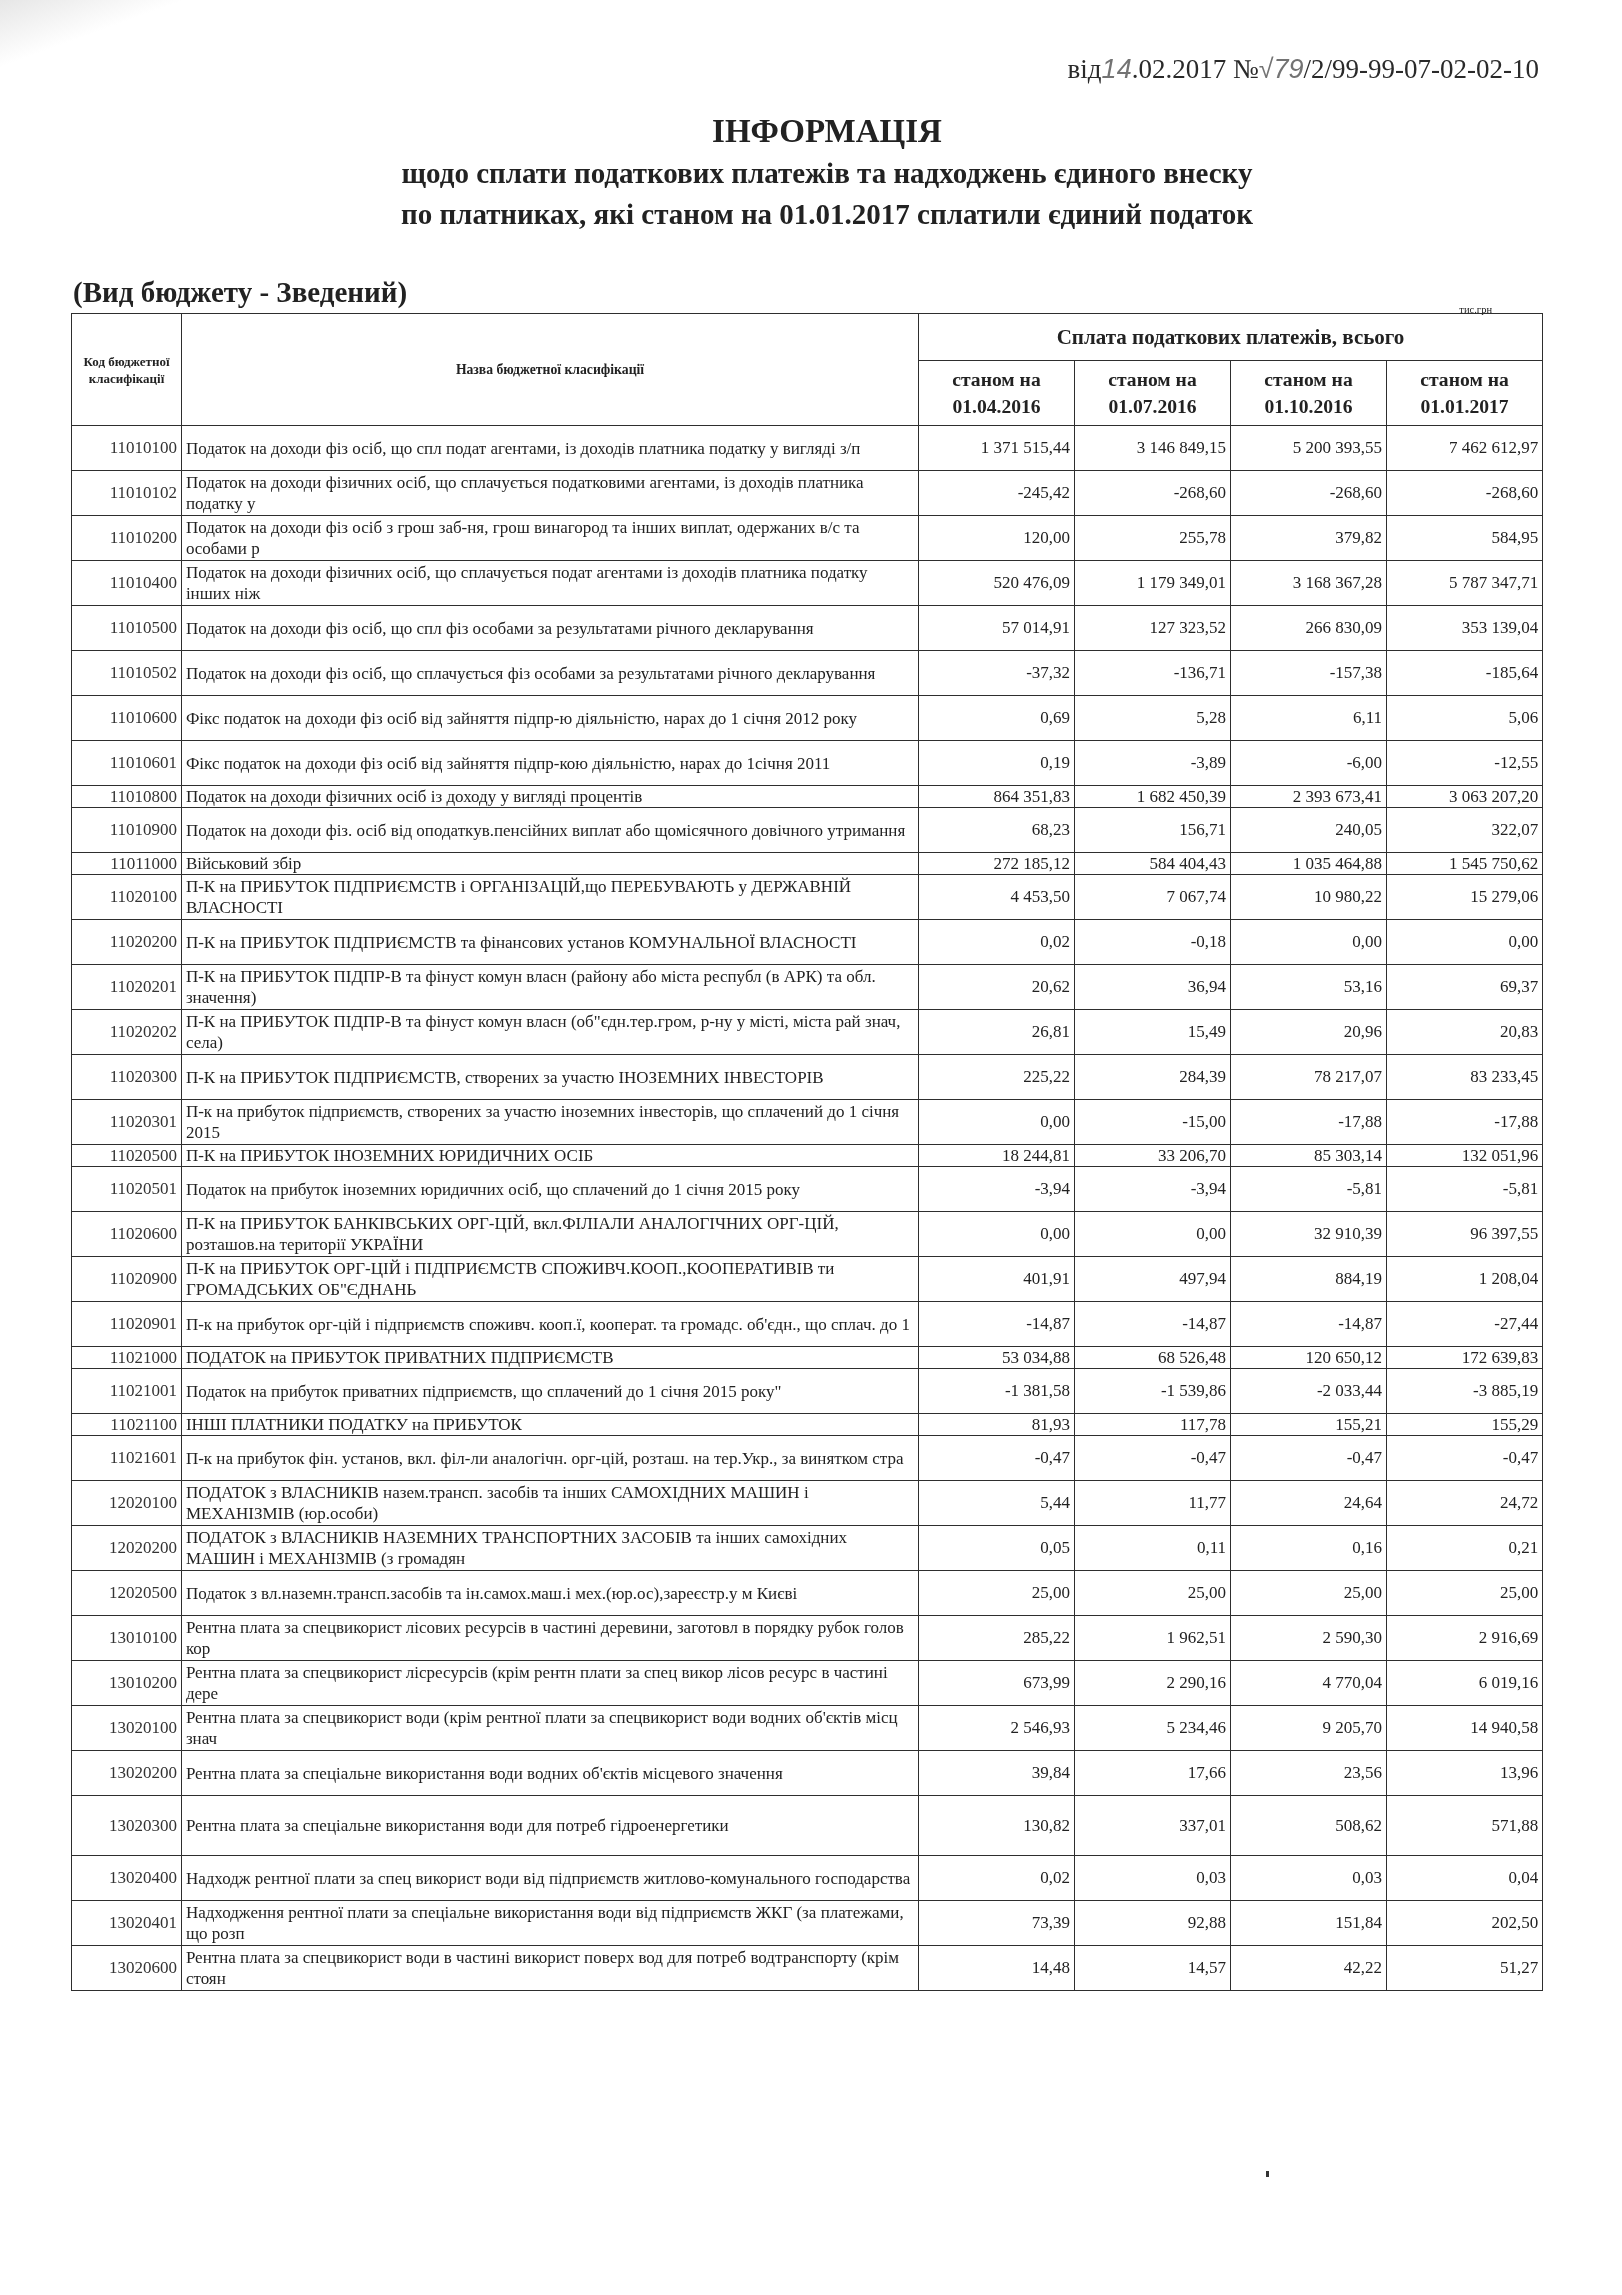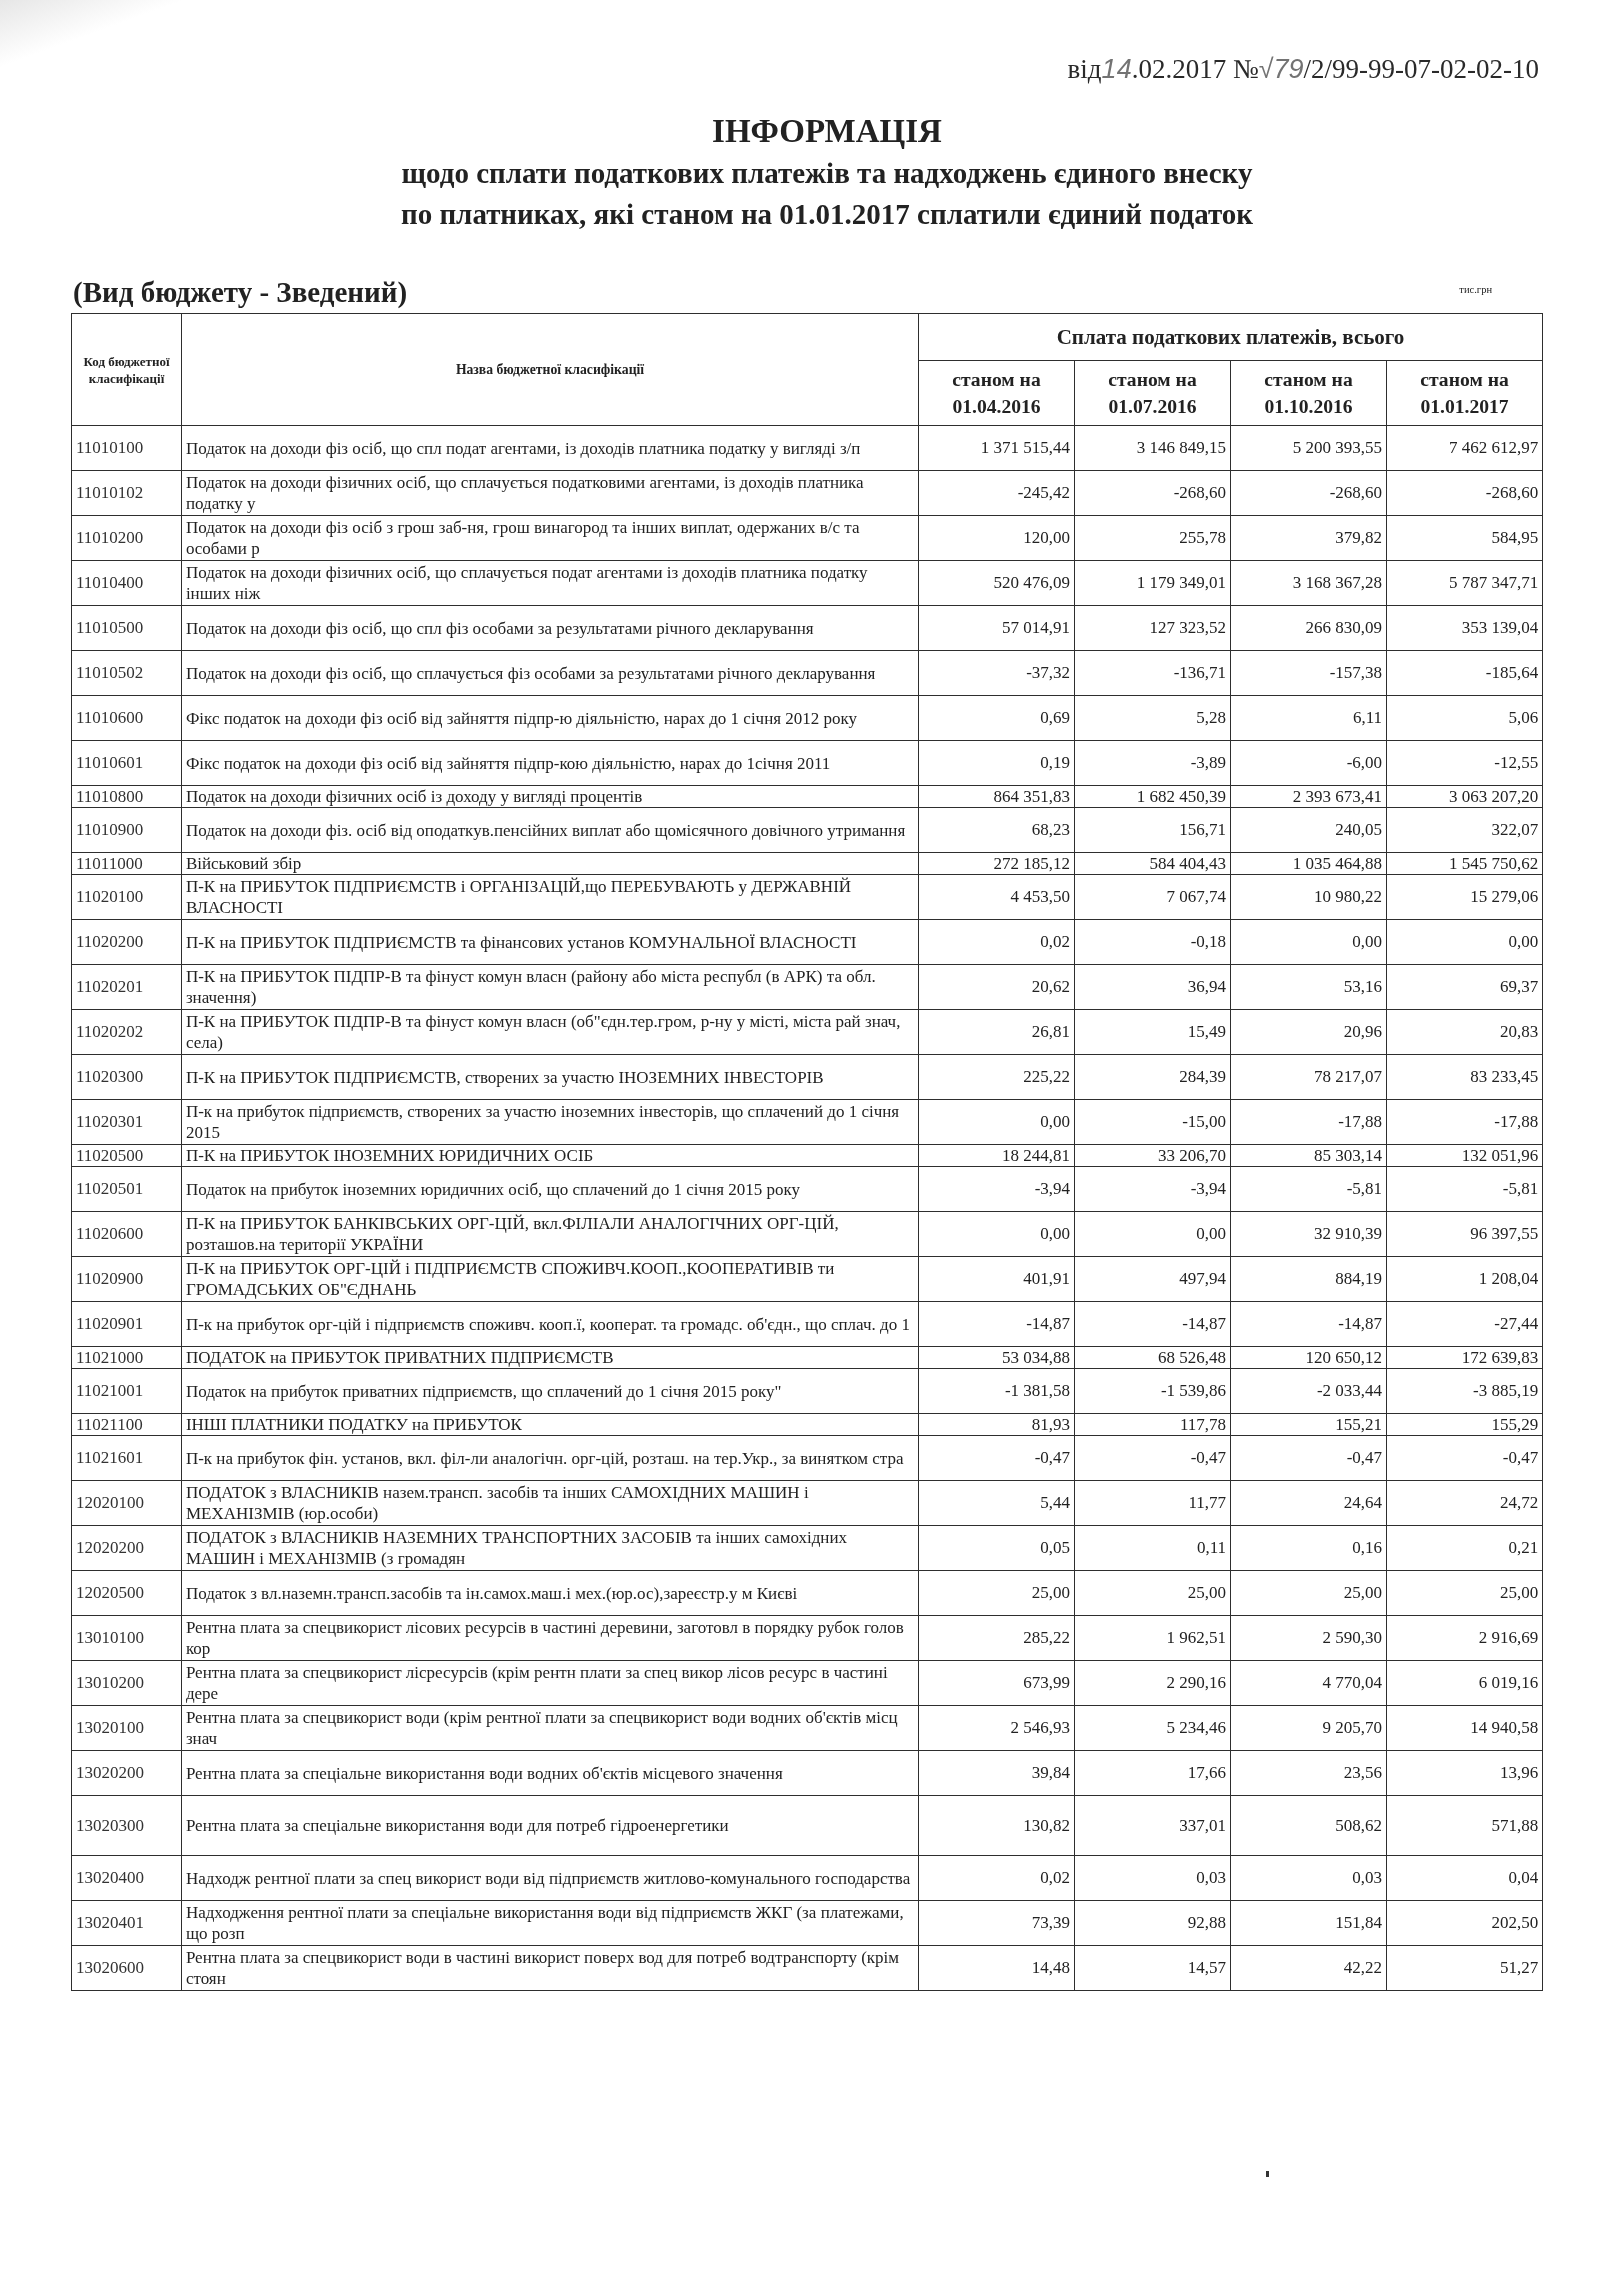--- a/index.html
+++ b/index.html
@@ -16,36 +16,36 @@
     font-size: 27px; line-height: 37px; color: #2a2a2a;
   }
   .header-note .hand { color: #737373; font-style: italic; font-family: Liberation Sans, sans-serif; }
   .title-block { position: absolute; left: 0; right: 0; top: 110px; text-align: center; padding-left: 31px; }
   .title-main { font-size: 33px; font-weight: bold; line-height: 43px; }
   .title-sub { font-size: 29px; font-weight: bold; line-height: 41px; }
   .budget-type {
     position: absolute; left: 73px; top: 276px; font-size: 29px; font-weight: bold;
   }
   .units {
-    position: absolute; right: 131px; top: 284px; font-size: 10.5px; text-align: right;
+    position: absolute; right: 131px; top: 304px; font-size: 10.5px; text-align: right;
   }
   table.main {
     position: absolute; left: 71px; top: 313px; width: 1470px;
     border-collapse: collapse; table-layout: fixed;
   }
   table.main td, table.main th {
     border: 1.3px solid #2e2e2e; padding: 0 3.9px; vertical-align: middle;
     overflow: hidden;
   }
   table.main th { font-weight: bold; text-align: center; }
   th.h-code { font-size: 13px; line-height: 17px; padding: 0 1.3px; }
   th.h-name { font-size: 13.7px; }
   th.h-group { font-size: 21px; height: 46px; }
   th.h-date { font-size: 19.6px; line-height: 27.5px; height: 64px; }
-  td.code { text-align: left; font-size: 17px; color: #333; }
+  td.code { text-align: right; font-size: 17px; color: #333; }
   td.name { text-align: left; font-size: 17px; line-height: 21px; padding: 1.3px 3.9px; }
   td.num { text-align: right; font-size: 17px; padding-right: 2.6px; }
   tr.r2 td { height: 44px; }
   tr.r1 td { height: 21px; }
   tr.r2tall td { height: 59px; }
   .page-bottom-mark {
     position: absolute; left: 1266px; top: 2171px; width: 2.6px; height: 5.9px; background: #333;
   }
 </style>
 </head>

